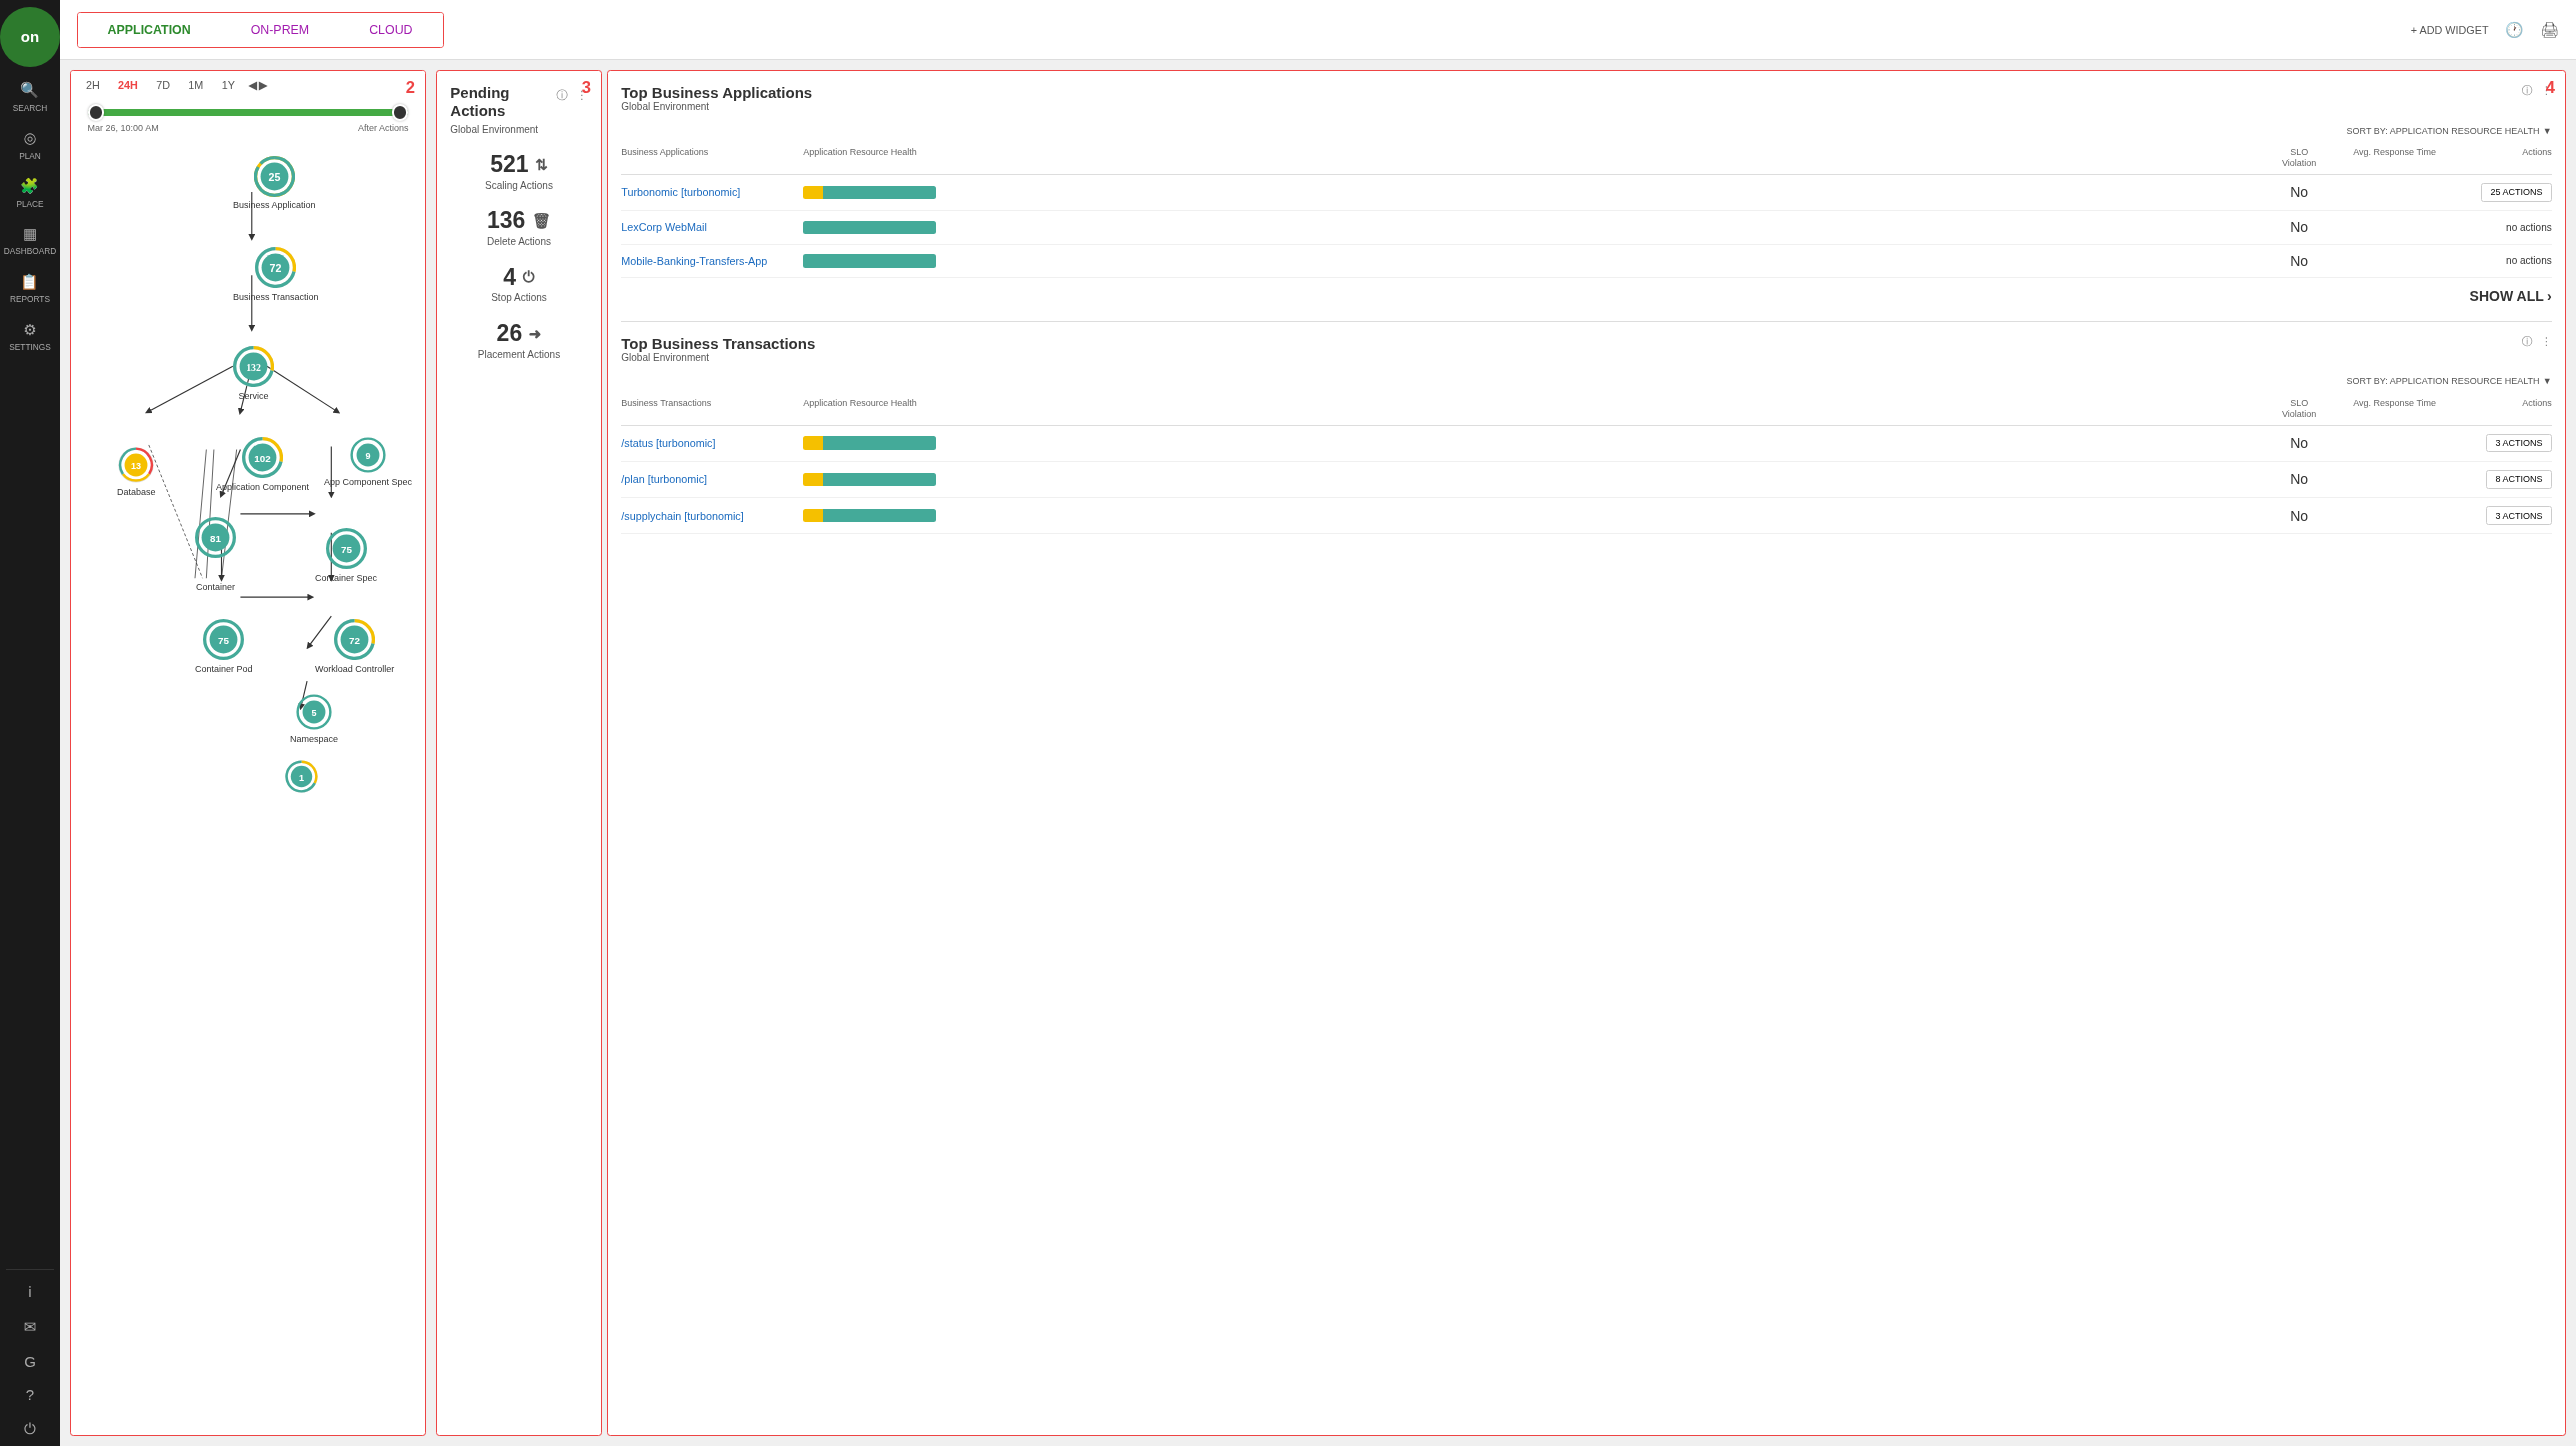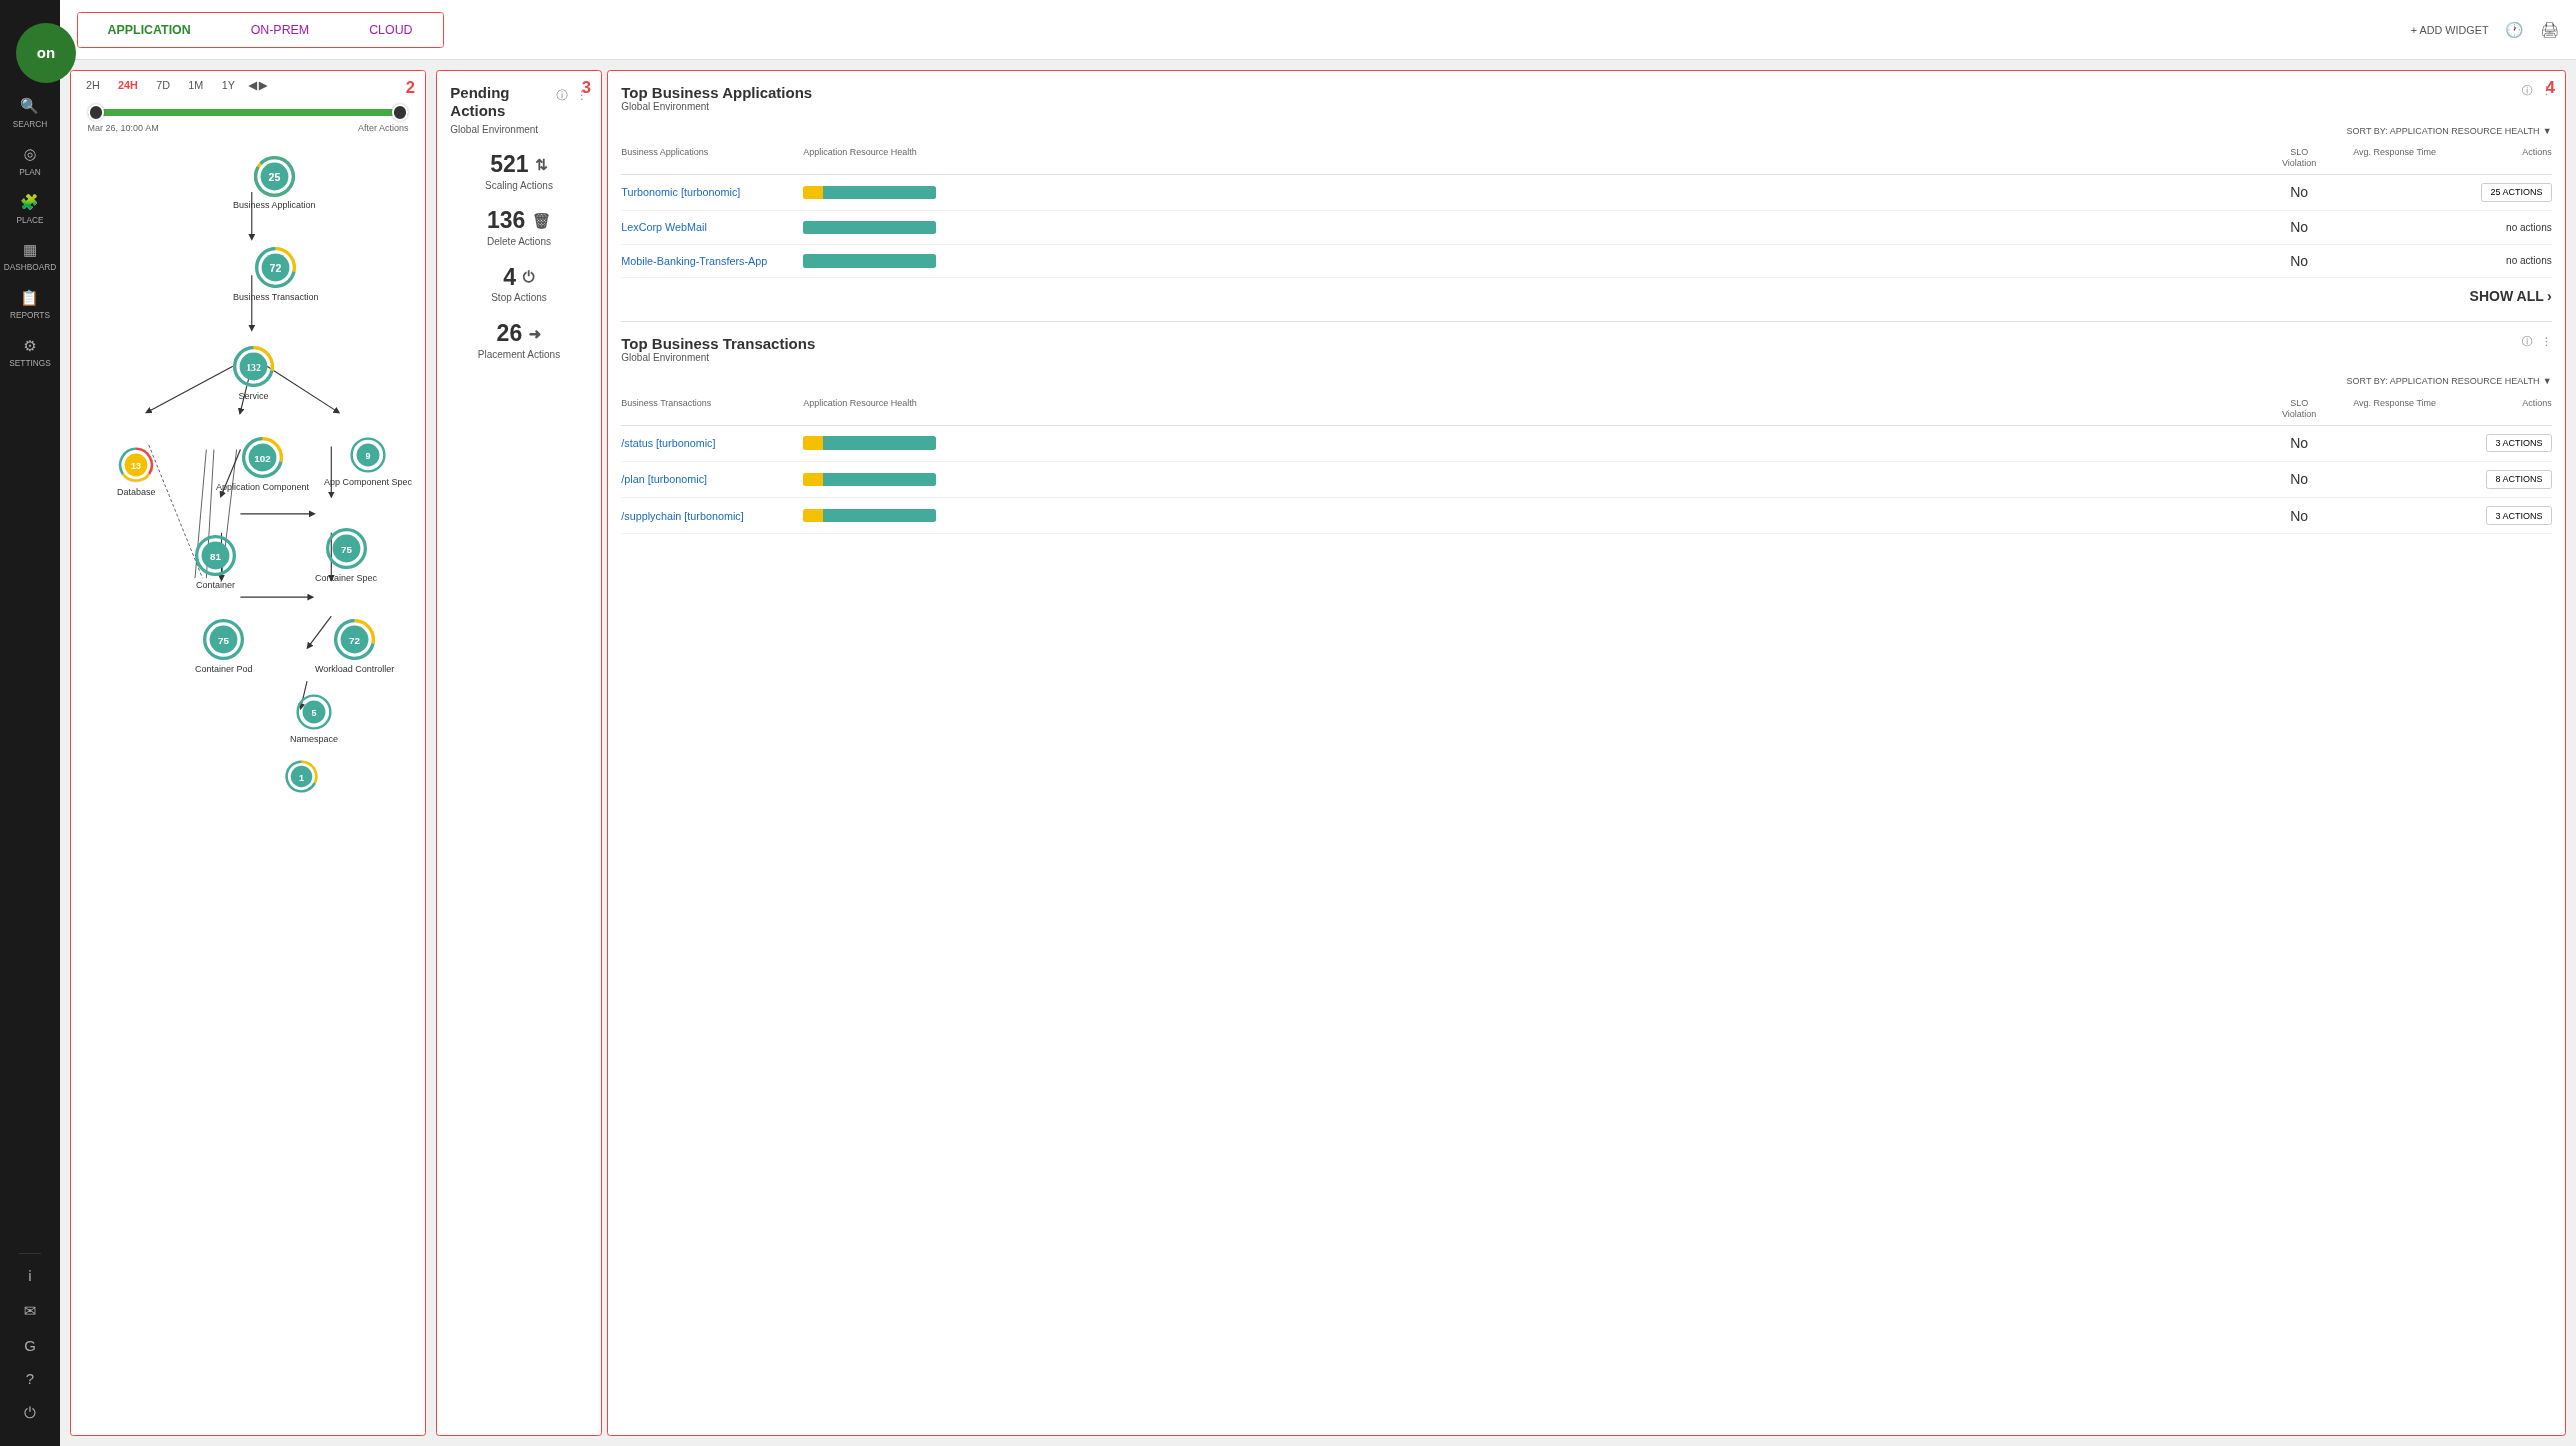--- a/index.html
+++ b/index.html
@@ -5,21 +5,21 @@
     * { box-sizing: border-box; margin: 0; padding: 0; }
     body { font-family: Arial, sans-serif; background: #f0f0f0; display: flex; height: 100vh; overflow: hidden; font-size: 10.8px; }
 
     
     .sidebar {
       width: 60px;
       background: #1a1a1a;
       display: flex;
       flex-direction: column;
       align-items: center;
-      padding: 16px;
+      padding: 0;
       flex-shrink: 0;
       z-index: 10;
     }
     .sidebar-logo {
       width: 60px;
       height: 60px;
       background: #2d7a2d;
       display: flex;
       align-items: center;
       justify-content: center;
@@ -493,21 +493,21 @@
           <div style="position:relative;width:36px;height:36px;">
             <svg width="36" height="36" viewBox="0 0 44 44" style="font-size:13px">
               <circle cx="22" cy="22" r="20" fill="none" stroke="#4a9" stroke-width="3"></circle>
               <circle cx="22" cy="22" r="14" fill="#4a9"></circle>
               <text x="22" y="27" text-anchor="middle" fill="white" font-size="11" font-weight="bold">9</text>
             </svg>
           </div>
           <div class="topo-label">App Component Spec</div>
         </div>
 
-        <div class="topo-node" style="left:124px;top:396px;">
+        <div class="topo-node" style="left:124px;top:378px;gap:20px;">
           <div style="position:relative;width:41px;height:41px;">
             <svg width="41" height="41" viewBox="0 0 50 50" style="font-size:13px">
               <circle cx="25" cy="25" r="23" fill="none" stroke="#4a9" stroke-width="4"></circle>
               <circle cx="25" cy="25" r="17" fill="#4a9"></circle>
               <text x="25" y="30" text-anchor="middle" fill="white" font-size="12" font-weight="bold">81</text>
             </svg>
           </div>
           <div class="topo-label">Container</div>
         </div>
 

